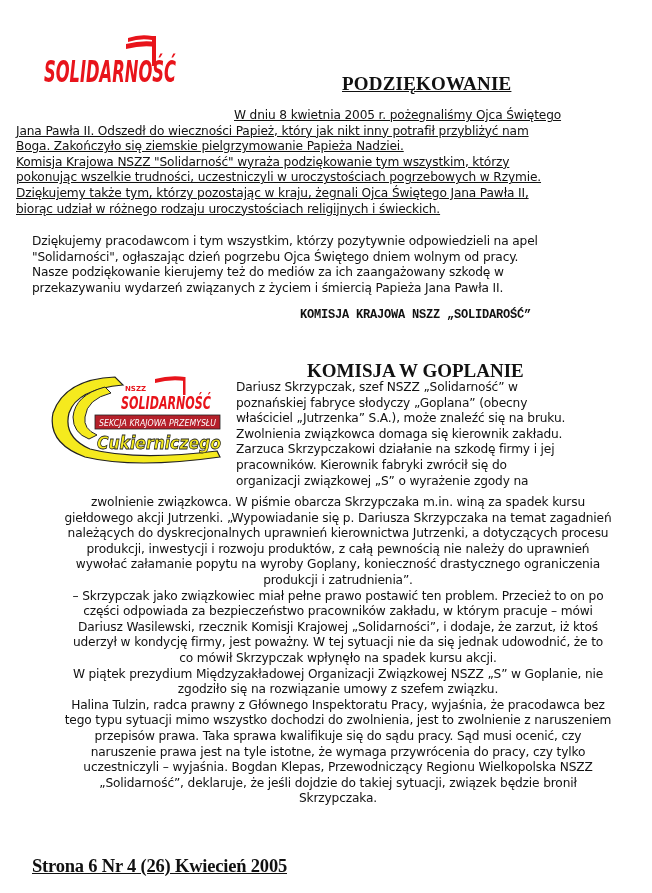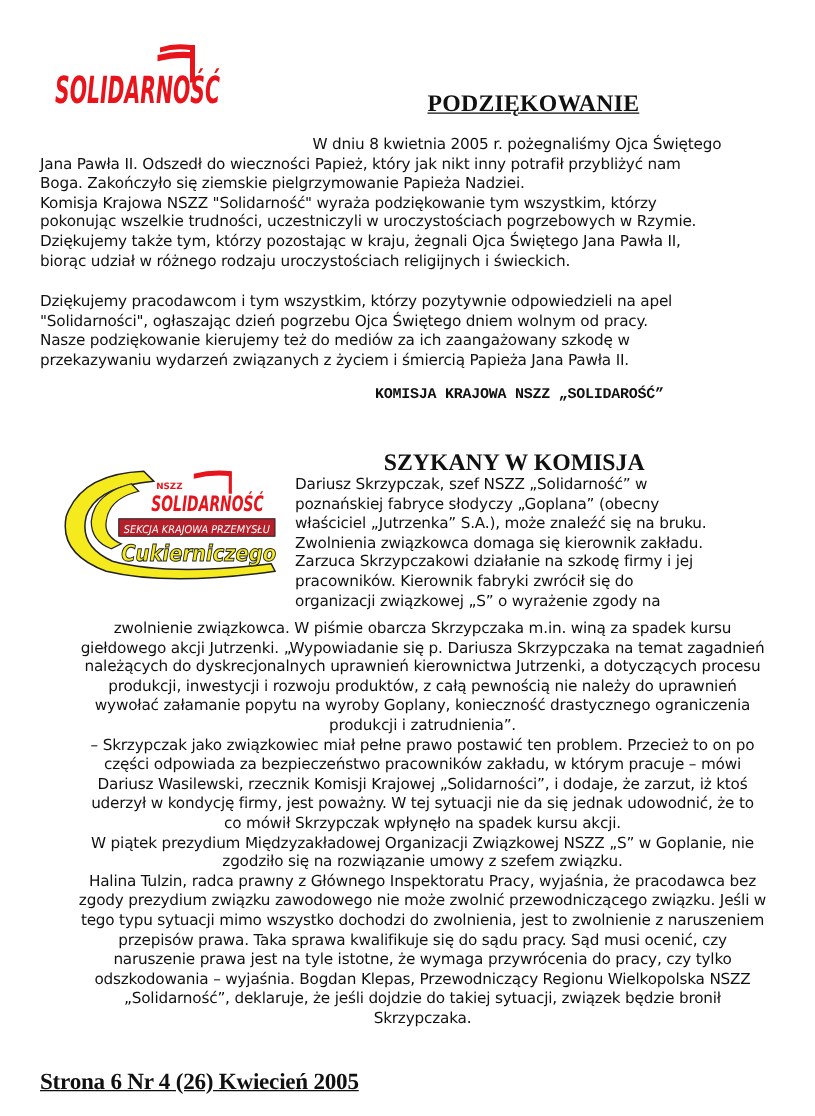--- a/index.html
+++ b/index.html
@@ -3,21 +3,21 @@
 <meta charset="utf-8">
 <style>
   html, body { margin: 0; padding: 0; background: #ffffff; }
   body { width: 652px; height: 893px; position: relative; overflow: hidden; color: #111; }
   .sans { font-family: "DejaVu Sans", "Liberation Sans", sans-serif; font-size: 12.2px; line-height: 15.6px; letter-spacing: -0.15px; }
   .serif { font-family: "Liberation Serif", "DejaVu Serif", serif; font-weight: bold; }
 
   #logo1 { position: absolute; left: 42px; top: 32px; width: 135px; height: 60px; }
   #title1 { position: absolute; left: 342px; top: 73px; font-size: 19px; letter-spacing: 0.2px; text-decoration: underline; }
 
-  #p1 { position: absolute; left: 32px; top: 108px; width: 600px; }
+  #p1 { position: absolute; left: 16px; top: 108px; width: 600px; text-decoration: underline; }
   #p1 .indent { display: inline-block; width: 218px; }
   #p2 { position: absolute; left: 32px; top: 234px; width: 600px; }
   #sig1 { position: absolute; left: 300px; top: 308px; font-family: Liberation Mono, monospace; font-weight: bold; font-size: 12px; letter-spacing: -0.2px; }
 
   #title2 { position: absolute; left: 307px; top: 360px; font-size: 19px; }
   #logo2 { position: absolute; left: 45px; top: 373px; width: 180px; height: 92px; }
   #p3 { position: absolute; left: 236px; top: 380px; width: 410px; }
   #p4 { position: absolute; left: 32px; top: 495px; width: 612px; text-align: center; }
 
   #footer { position: absolute; left: 32px; top: 856px; font-size: 18.5px; letter-spacing: -0.2px; text-decoration: underline; }
@@ -47,21 +47,21 @@
 
 <div id="p2" class="sans">
   <p>Dziękujemy pracodawcom i tym wszystkim, którzy pozytywnie odpowiedzieli na apel</p>
   <p>"Solidarności", ogłaszając dzień pogrzebu Ojca Świętego dniem wolnym od pracy.</p>
   <p>Nasze podziękowanie kierujemy też do mediów za ich zaangażowany szkodę  w</p>
   <p>przekazywaniu wydarzeń związanych z życiem i śmiercią Papieża Jana Pawła II.</p>
 </div>
 
 <div id="sig1">KOMISJA KRAJOWA NSZZ „SOLIDAROŚĆ”</div>
 
-<div id="title2" class="serif">SZYKANY W KOMISJA</div>
+<div id="title2" class="serif">KOMISJA W GOPLANIE</div>
 
 <svg id="logo2" viewBox="0 0 180 92">
   <path d="M70 4 Q20 6 8 40 Q2 70 40 84 Q90 96 175 84 L172 78 Q90 88 45 76 Q18 64 24 40 Q32 16 78 12 Z" fill="#f5ea1e" stroke="#222" stroke-width="1.2"></path>
   <path d="M60 14 Q30 22 28 44 Q28 60 44 66 L52 62 Q38 56 40 44 Q42 26 66 20 Z" fill="#f5ea1e" stroke="#222" stroke-width="1"></path>
   <text x="80" y="18" font-family="DejaVu Sans, sans-serif" font-weight="bold" font-size="7" fill="#e8141b">NSZZ</text>
   <path d="M110 6 Q125 2 140 4 L140 8 Q125 6 110 10 Z" fill="#e8141b"></path>
   <rect x="138" y="4" width="2.5" height="18" fill="#e8141b"></rect>
   <text x="76" y="36" font-family="DejaVu Sans, sans-serif" font-weight="bold" font-style="italic" font-size="17" fill="#e8141b" textLength="90" lengthAdjust="spacingAndGlyphs">SOLIDARNOŚĆ</text>
   <rect x="50" y="42" width="125" height="14" fill="#b5202a" stroke="#222" stroke-width="0.8"></rect>
   <text x="54" y="53" font-family="DejaVu Sans, sans-serif" font-style="italic" font-size="8.5" fill="#ffffff" textLength="117" lengthAdjust="spacingAndGlyphs">SEKCJA KRAJOWA PRZEMYSŁU</text>
@@ -86,22 +86,21 @@
   <p>wywołać załamanie popytu na wyroby Goplany, konieczność drastycznego ograniczenia</p>
   <p>produkcji i zatrudnienia”.</p>
   <p>– Skrzypczak jako związkowiec miał pełne prawo postawić ten problem. Przecież to on po</p>
   <p>części odpowiada za bezpieczeństwo pracowników zakładu, w którym pracuje – mówi</p>
   <p>Dariusz Wasilewski, rzecznik Komisji Krajowej „Solidarności”, i dodaje, że zarzut, iż ktoś</p>
   <p>uderzył w kondycję firmy, jest poważny. W tej sytuacji nie da się jednak udowodnić, że to</p>
   <p>co mówił Skrzypczak wpłynęło na spadek kursu akcji.</p>
   <p>W piątek prezydium Międzyzakładowej Organizacji Związkowej NSZZ „S” w Goplanie, nie</p>
   <p>zgodziło się na rozwiązanie umowy z szefem związku.</p>
   <p>Halina Tulzin, radca prawny z Głównego Inspektoratu Pracy, wyjaśnia, że pracodawca bez</p>
-  <p>zgody prezydium związku zawodowego nie może zwolnić przewodniczącego związku. Jeśli w</p>
   <p>tego typu sytuacji mimo wszystko dochodzi do zwolnienia, jest to zwolnienie z naruszeniem</p>
   <p>przepisów prawa. Taka sprawa kwalifikuje się do sądu pracy. Sąd musi ocenić, czy</p>
   <p>naruszenie prawa jest na tyle istotne, że wymaga przywrócenia do pracy, czy tylko</p>
-  <p>odszkodowania – wyjaśnia. Bogdan Klepas, Przewodniczący Regionu Wielkopolska NSZZ</p>
+  <p>uczestniczyli – wyjaśnia. Bogdan Klepas, Przewodniczący Regionu Wielkopolska NSZZ</p>
   <p>„Solidarność”, deklaruje, że jeśli dojdzie do takiej sytuacji, związek będzie bronił</p>
   <p>Skrzypczaka.</p>
 </div>
 
 <div id="footer" class="serif">Strona 6  Nr 4 (26) Kwiecień 2005</div>
 
 </body></html>

